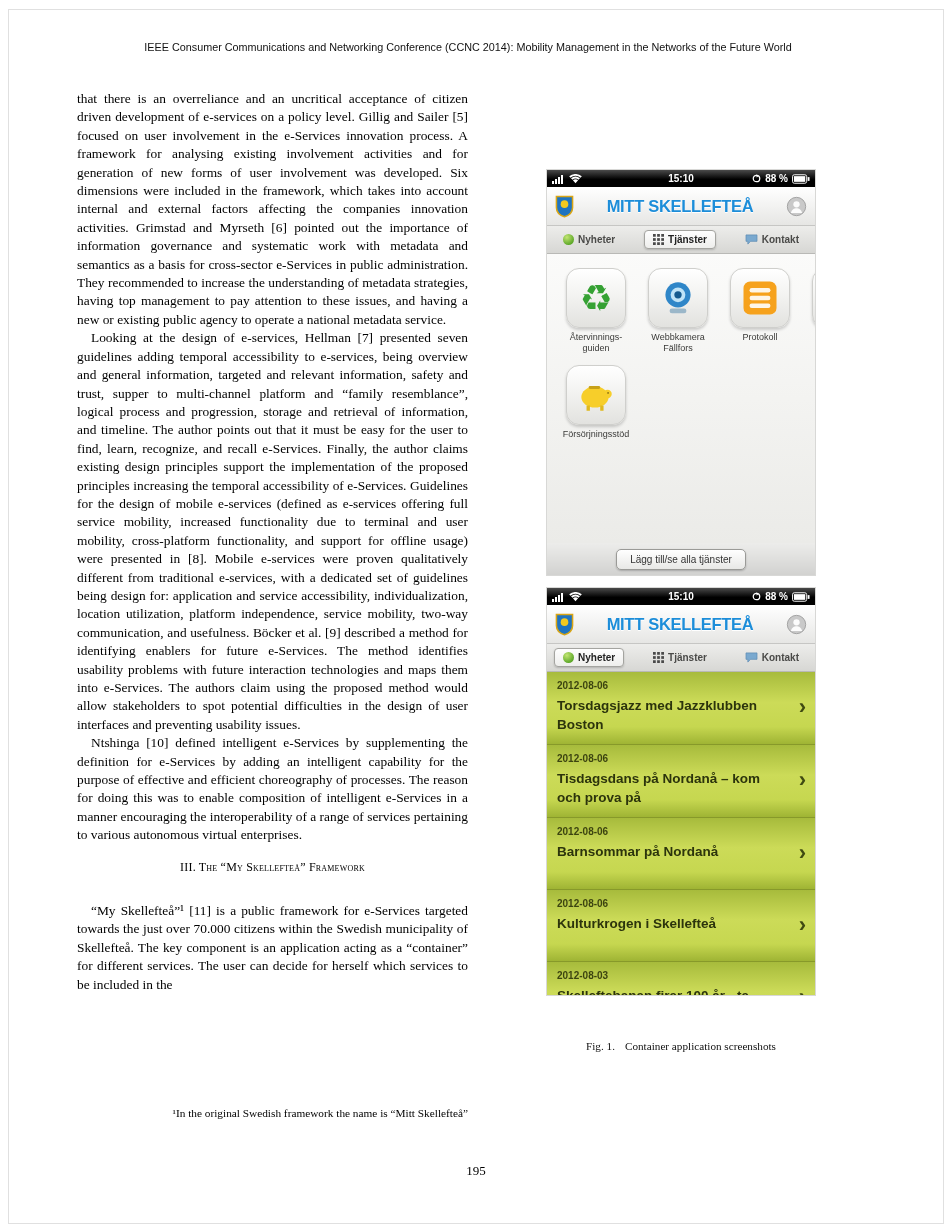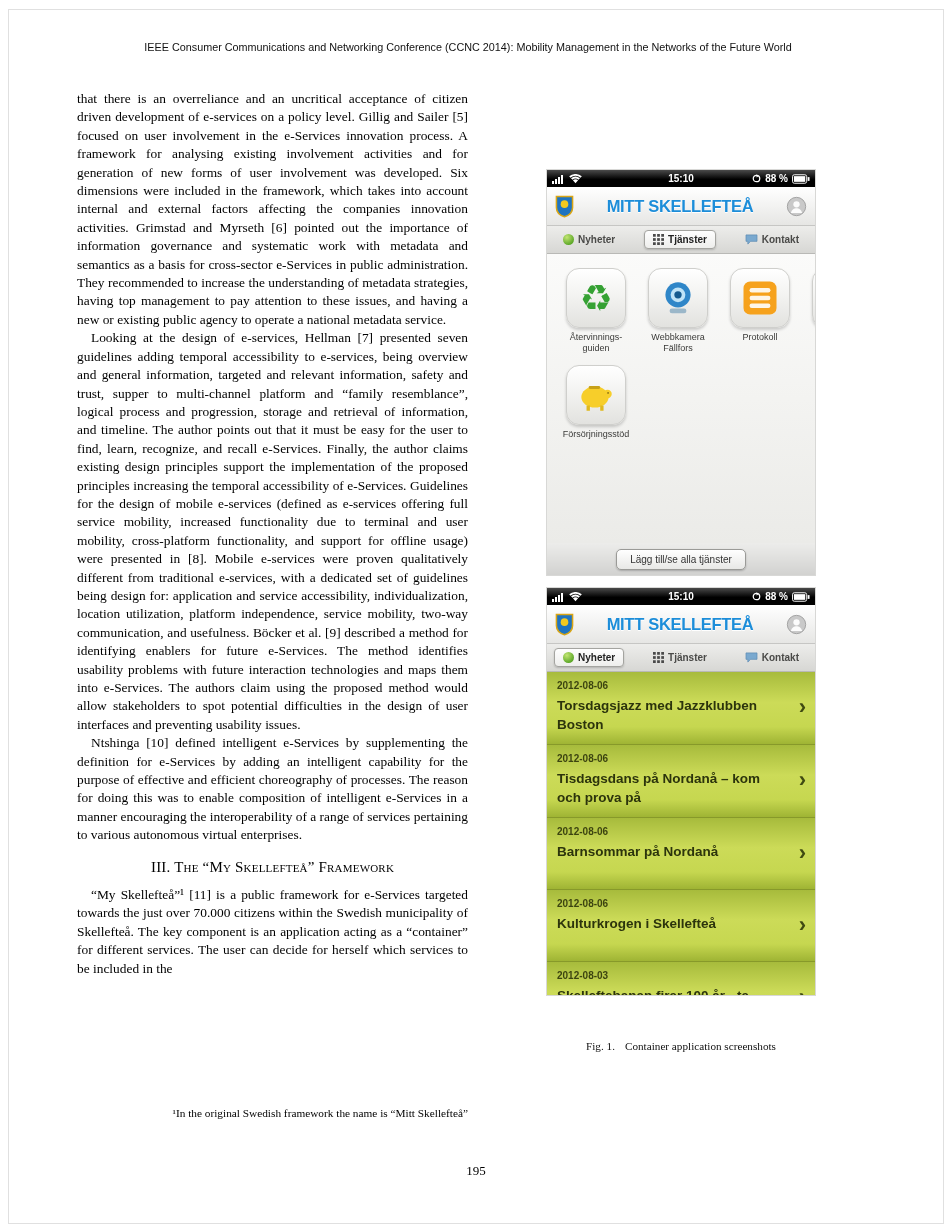--- a/index.html
+++ b/index.html
@@ -15,22 +15,22 @@
     font-family:"Liberation Sans", sans-serif;font-size:10.8px;color:#111;
   }
   .col-left{
     position:absolute;left:77px;top:90px;width:391px;height:1030px;
     display:flex;flex-direction:column;
     font-size:13.4px;line-height:18.4px;text-align:justify;
   }
   .para{margin:0;}
   .para.indent{text-indent:14px;}
   .section-heading{
-    margin:13px 0 10px;text-align:center;font-weight:normal;
-    font-variant:small-caps;font-size:15px;letter-spacing:0.2px;
+    margin:13px 0 26px;text-align:center;font-weight:normal;
+    font-variant:small-caps;font-size:12px;letter-spacing:0.2px;
   }
   .flex-spacer{flex:1 1 auto;min-height:6px;}
   .footnote{font-size:11.3px;line-height:14px;text-align:right;}
   .fig-caption{
     margin-top:45px;text-align:center;font-size:11.2px;color:#111;
   }
   .cap-gap{display:inline-block;width:10px;}
   .page-number{
     position:absolute;top:1163px;left:0;right:0;text-align:center;font-size:13px;
   }

